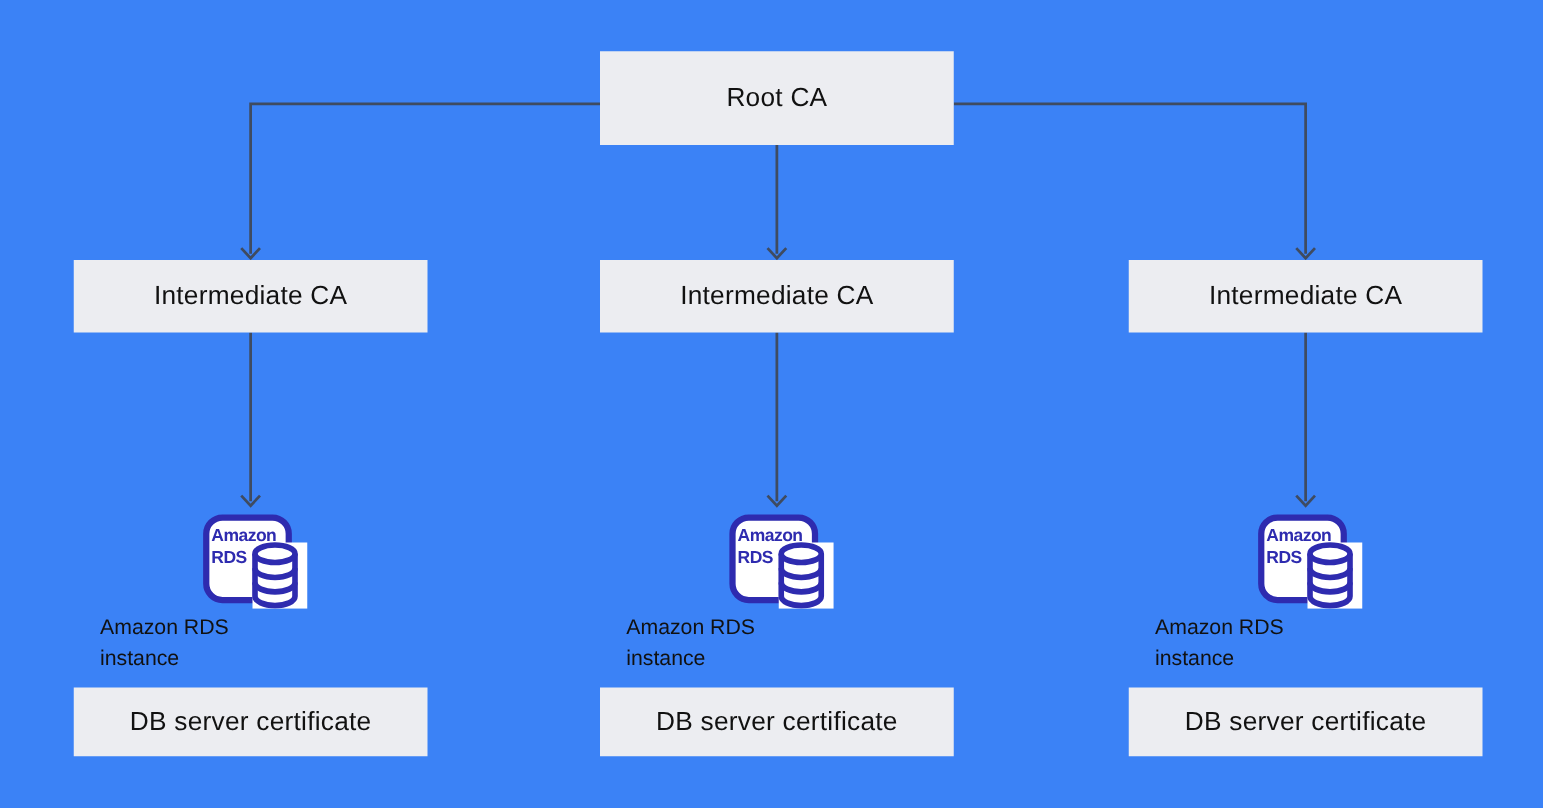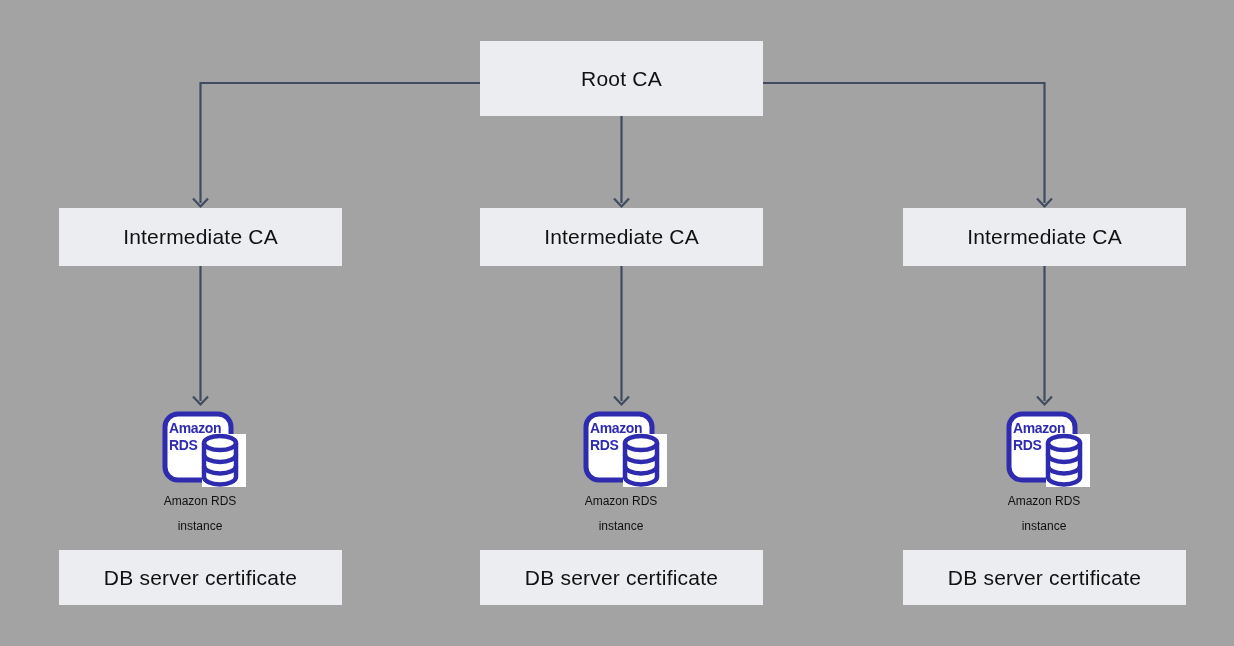--- a/index.html
+++ b/index.html
@@ -5,21 +5,21 @@
   html, body {
     margin: 0;
     padding: 0;
     background: #ffffff;
     font-family: "Liberation Sans", sans-serif;
   }
   .canvas {
     position: relative;
     width: 1234px;
     height: 646px;
-    background: #a3a3a3;
+    background: #3b82f6;
     overflow: hidden;
     color: var(--text, #111);
   }
   .connectors {
     position: absolute;
     left: 0;
     top: 0;
     pointer-events: none;
   }
   .conn {
@@ -32,22 +32,22 @@
     background: var(--node-fill, #ECEDF1);
     display: flex;
     align-items: center;
     justify-content: center;
     font-size: 21px;
     letter-spacing: 0.2px;
     color: var(--text, #111);
   }
   .instance-label {
     position: absolute;
-    text-align: center;
-    font-size: 12px;
+    text-align: left;
+    font-size: 17px;
     line-height: 25px;
     color: var(--text, #111);
   }
   .rds-icon {
     position: absolute;
     width: 84px;
     height: 76px;
   }
   .rds-stroke {
     stroke: var(--rds-brand, #2E2BAF);

